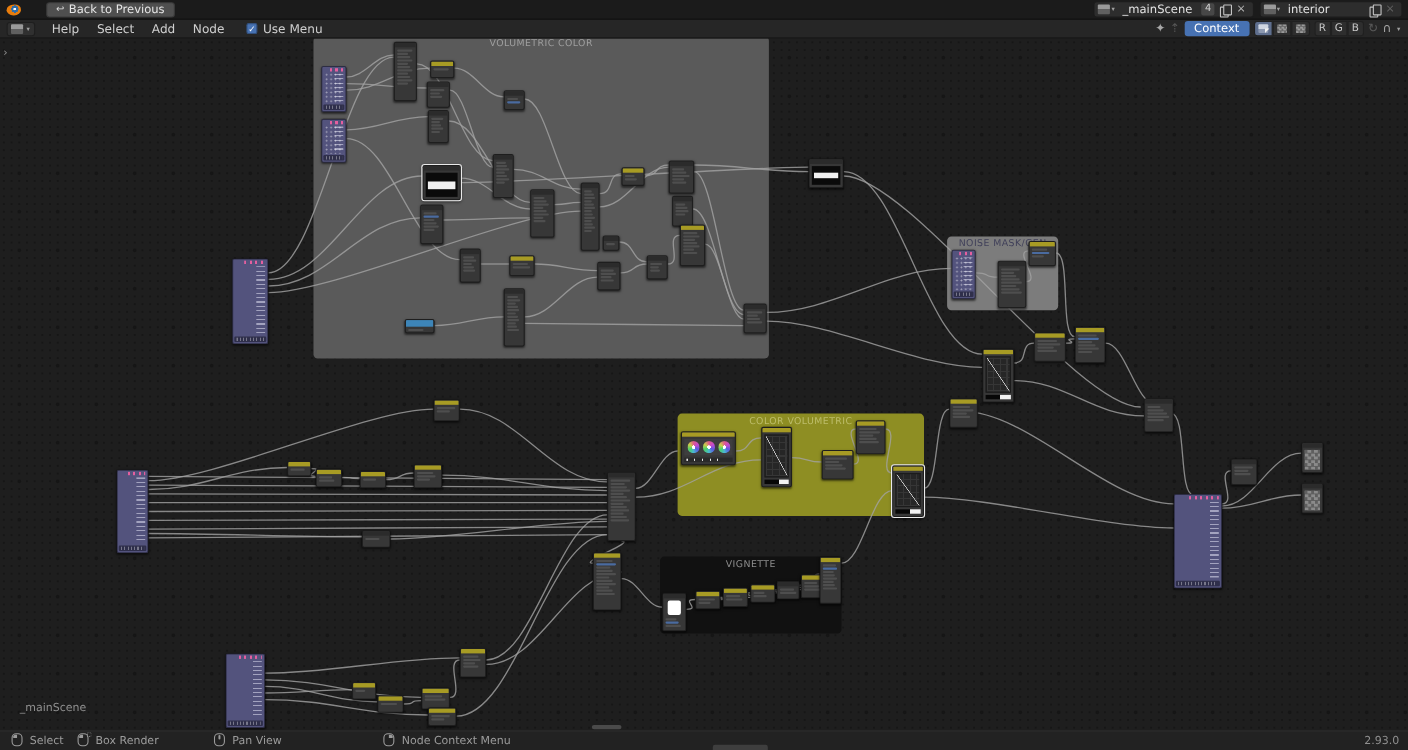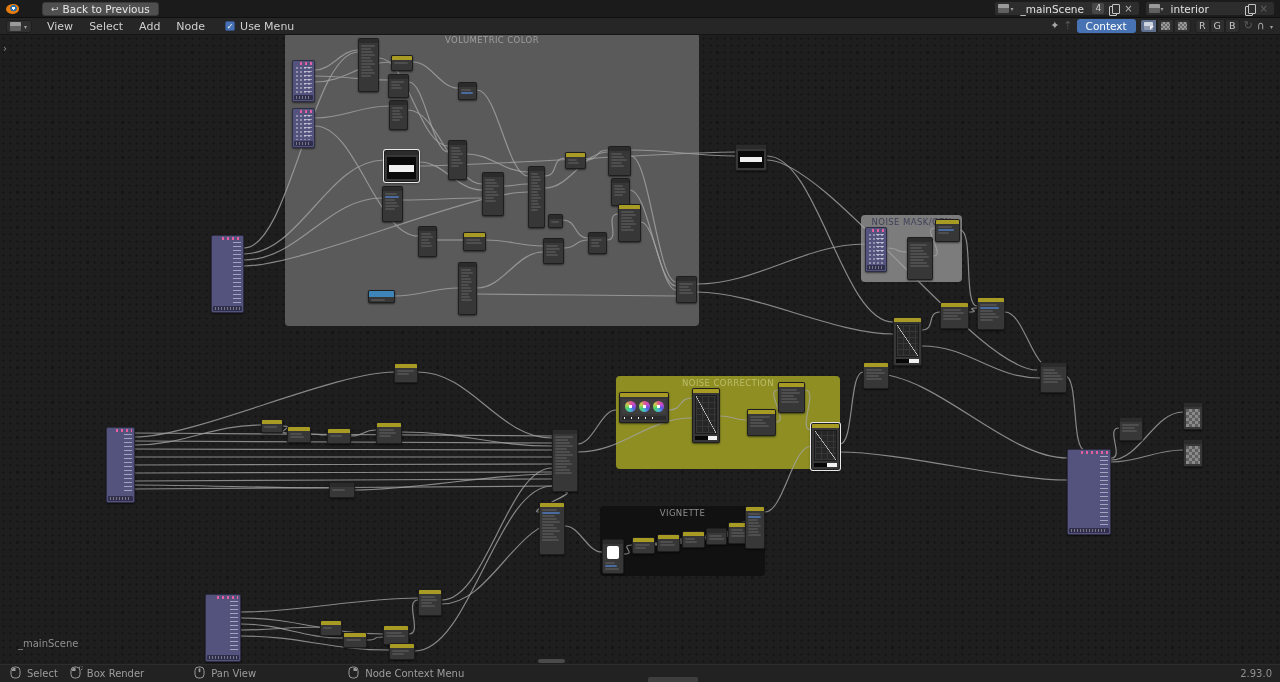--- a/index.html
+++ b/index.html
@@ -144,21 +144,21 @@
     </div>
   </div>
 </div>
 
 <div class="header2">
   <div class="etype">
     <span class="mini-glyph"></span>
     <span class="caret">▾</span>
   </div>
   <div id="editor-menus" style="display:flex">
-      <span class="menu-item">View</span>
+      <span class="menu-item">Help</span>
       <span class="menu-item">Select</span>
       <span class="menu-item">Add</span>
       <span class="menu-item">Node</span>
     </div>
   <div class="checkbox">✓</div>
   <span>Use Menu</span>
   <div class="h2-right">
     <span class="hicon">✦</span>
     <span class="hicon dim">⇡</span>
     <span class="btn-backdrop">Context</span>
@@ -189,21 +189,21 @@
   <div class="chev">›</div>
   <div class="watermark">_mainScene</div>
   <div id="frames">
       <div class="frame" style="left: 285px; top: -2px; width: 414px; height: 293px; background: rgb(90, 90, 90);">
         <div class="frame-label" style="color: rgb(159, 159, 159);">VOLUMETRIC COLOR</div>
       </div>
       <div class="frame" style="left: 861px; top: 180px; width: 101px; height: 67px; background: rgb(124, 124, 124);">
         <div class="frame-label" style="color: rgb(65, 65, 90);">NOISE MASK/GEN</div>
       </div>
       <div class="frame" style="left: 616px; top: 341px; width: 224px; height: 93px; background: rgb(142, 142, 35);">
-        <div class="frame-label" style="color: rgb(189, 189, 106);">NOISE CORRECTION</div>
+        <div class="frame-label" style="color: rgb(189, 189, 106);">COLOR VOLUMETRIC</div>
       </div>
       <div class="frame" style="left: 600px; top: 471px; width: 165px; height: 70px; background: rgb(17, 17, 17);">
         <div class="frame-label" style="color: rgb(143, 143, 143);">VIGNETTE</div>
       </div>
     </div>
   <svg id="wiresvg" viewBox="0 0 1280 629">
       <path d="M 244 213 C 289.6 213, 312.4 17, 358 17" fill="none" stroke="#a2a2a2" stroke-width="1.2" opacity="0.8"></path>
       <path d="M 244 219 C 300 219, 328 125, 384 125" fill="none" stroke="#a2a2a2" stroke-width="1.2" opacity="0.8"></path>
       <path d="M 244 225 C 299.2 225, 326.8 163, 382 163" fill="none" stroke="#a2a2a2" stroke-width="1.2" opacity="0.8"></path>
       <path d="M 244 231 C 304 231, 468 157, 528 157" fill="none" stroke="#a2a2a2" stroke-width="1.2" opacity="0.8"></path>

